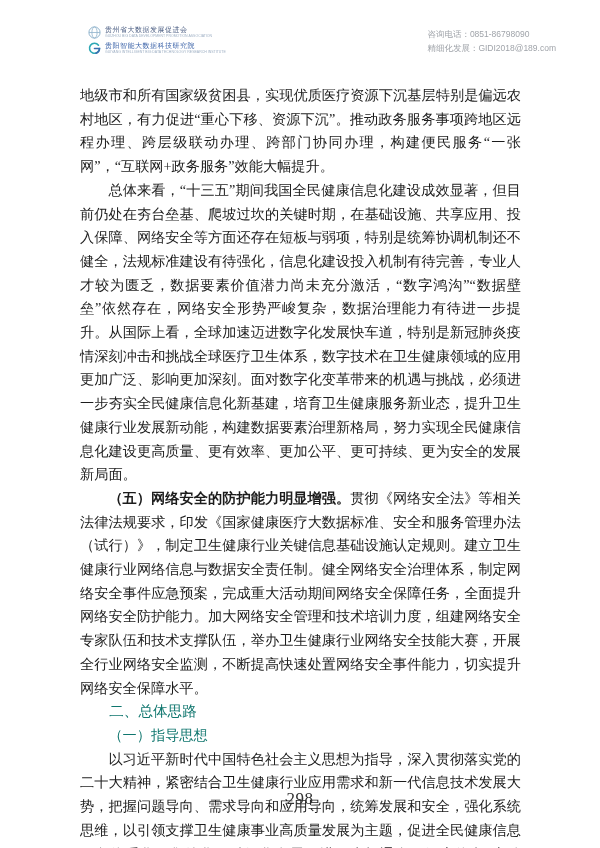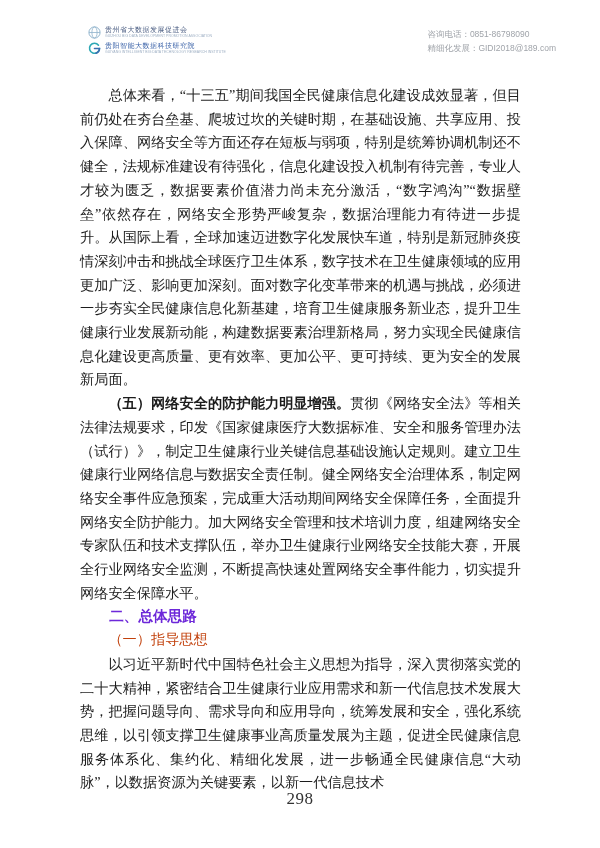--- a/index.html
+++ b/index.html
@@ -29,23 +29,23 @@
   .body-text {
     position:absolute; left:80px; top:84px; width:441px;
     font-size:14.2px; line-height:23.7px; color:#1c1c1c;
     text-align:justify; text-justify:inter-ideograph;
   }
   .para { text-indent:2em; }
   .para.no-indent { text-indent:0; }
   .para .lead { font-weight:bold;
     font-family:"Liberation Serif","DejaVu Serif",serif; }
   .heading { font-family:"Liberation Sans","DejaVu Sans",sans-serif;
-    font-weight:bold; text-indent:2em; font-size:14.6px; color:#6d28d9; }
-  .subheading { text-indent:2em; color:#c2410c;
-    font-family:Liberation Mono, monospace; }
+    font-weight:normal; text-indent:2em; font-size:14.6px; color:#0f766e; }
+  .subheading { text-indent:2em; color:#0f766e;
+    font-family:Liberation Serif, serif; }
   
   .footer { position:absolute; left:0; right:0; top:789px; text-align:center;
     font-size:17px; color:#333; letter-spacing:0.5px; }
 </style>
 </head>
 <body>
 
 <div class="page">
 
   <div class="header">
@@ -81,20 +81,21 @@
       <div class="row">
         <span>咨询电话：</span><span>0851-86798090</span>
       </div>
       <div class="row">
         <span>精细化发展：</span><span>GIDI2018@189.com</span>
       </div>
     </div>
   </div>
 
   <div class="body-text">
+    <p class="para no-indent">地级市和所有国家级贫困县，实现优质医疗资源下沉基层特别是偏远农村地区，有力促进“重心下移、资源下沉”。推动政务服务事项跨地区远程办理、跨层级联动办理、跨部门协同办理，构建便民服务“一张网”，“互联网+政务服务”效能大幅提升。</p>
     <p class="para">总体来看，“十三五”期间我国全民健康信息化建设成效显著，但目前仍处在夯台垒基、爬坡过坎的关键时期，在基础设施、共享应用、投入保障、网络安全等方面还存在短板与弱项，特别是统筹协调机制还不健全，法规标准建设有待强化，信息化建设投入机制有待完善，专业人才较为匮乏，数据要素价值潜力尚未充分激活，“数字鸿沟”“数据壁垒”依然存在，网络安全形势严峻复杂，数据治理能力有待进一步提升。从国际上看，全球加速迈进数字化发展快车道，特别是新冠肺炎疫情深刻冲击和挑战全球医疗卫生体系，数字技术在卫生健康领域的应用更加广泛、影响更加深刻。面对数字化变革带来的机遇与挑战，必须进一步夯实全民健康信息化新基建，培育卫生健康服务新业态，提升卫生健康行业发展新动能，构建数据要素治理新格局，努力实现全民健康信息化建设更高质量、更有效率、更加公平、更可持续、更为安全的发展新局面。</p>
     <p class="para"><span class="lead">（五）网络安全的防护能力明显增强。</span><span>贯彻《网络安全法》等相关法律法规要求，印发《国家健康医疗大数据标准、安全和服务管理办法（试行）》，制定卫生健康行业关键信息基础设施认定规则。建立卫生健康行业网络信息与数据安全责任制。健全网络安全治理体系，制定网络安全事件应急预案，完成重大活动期间网络安全保障任务，全面提升网络安全防护能力。加大网络安全管理和技术培训力度，组建网络安全专家队伍和技术支撑队伍，举办卫生健康行业网络安全技能大赛，开展全行业网络安全监测，不断提高快速处置网络安全事件能力，切实提升网络安全保障水平。</span></p>
     <p class="heading">二、总体思路</p>
     <p class="subheading">（一）指导思想</p>
     <p class="para">以习近平新时代中国特色社会主义思想为指导，深入贯彻落实党的二十大精神，紧密结合卫生健康行业应用需求和新一代信息技术发展大势，把握问题导向、需求导向和应用导向，统筹发展和安全，强化系统思维，以引领支撑卫生健康事业高质量发展为主题，促进全民健康信息服务体系化、集约化、精细化发展，进一步畅通全民健康信息“大动脉”，以数据资源为关键要素，以新一代信息技术</p>
   </div>
 
   <div class="footer">298</div>
 
 </div>

